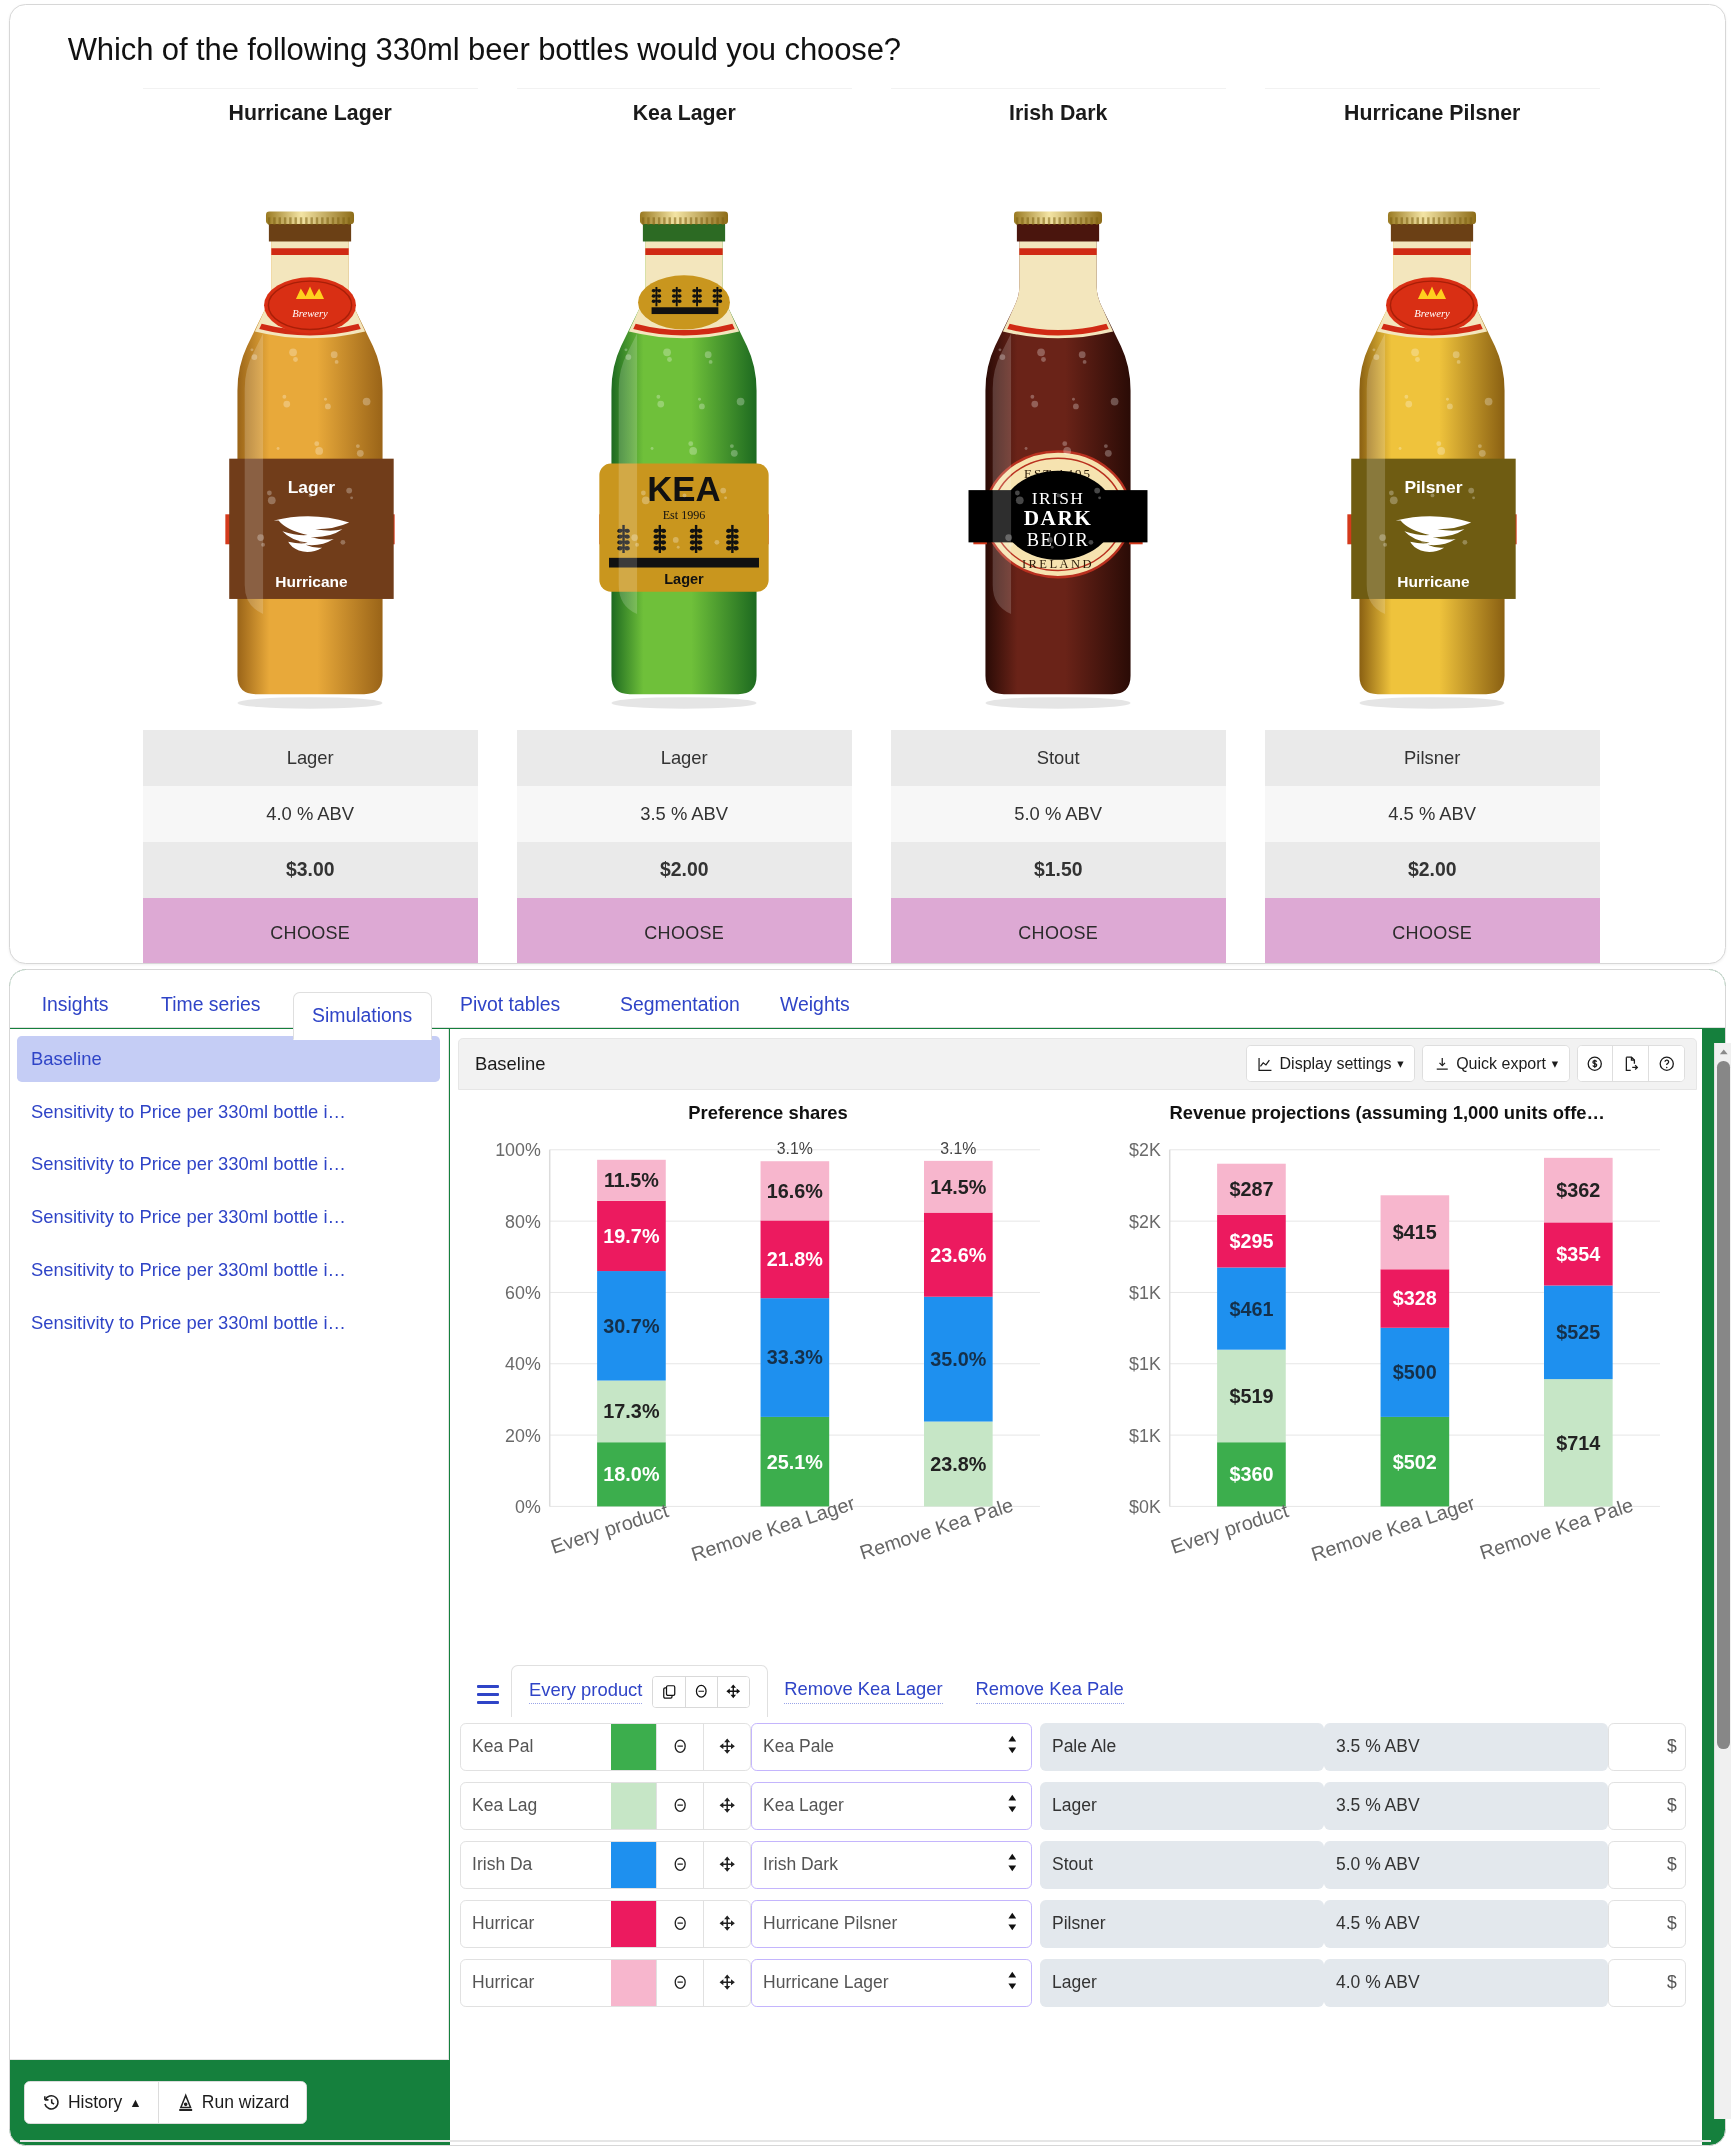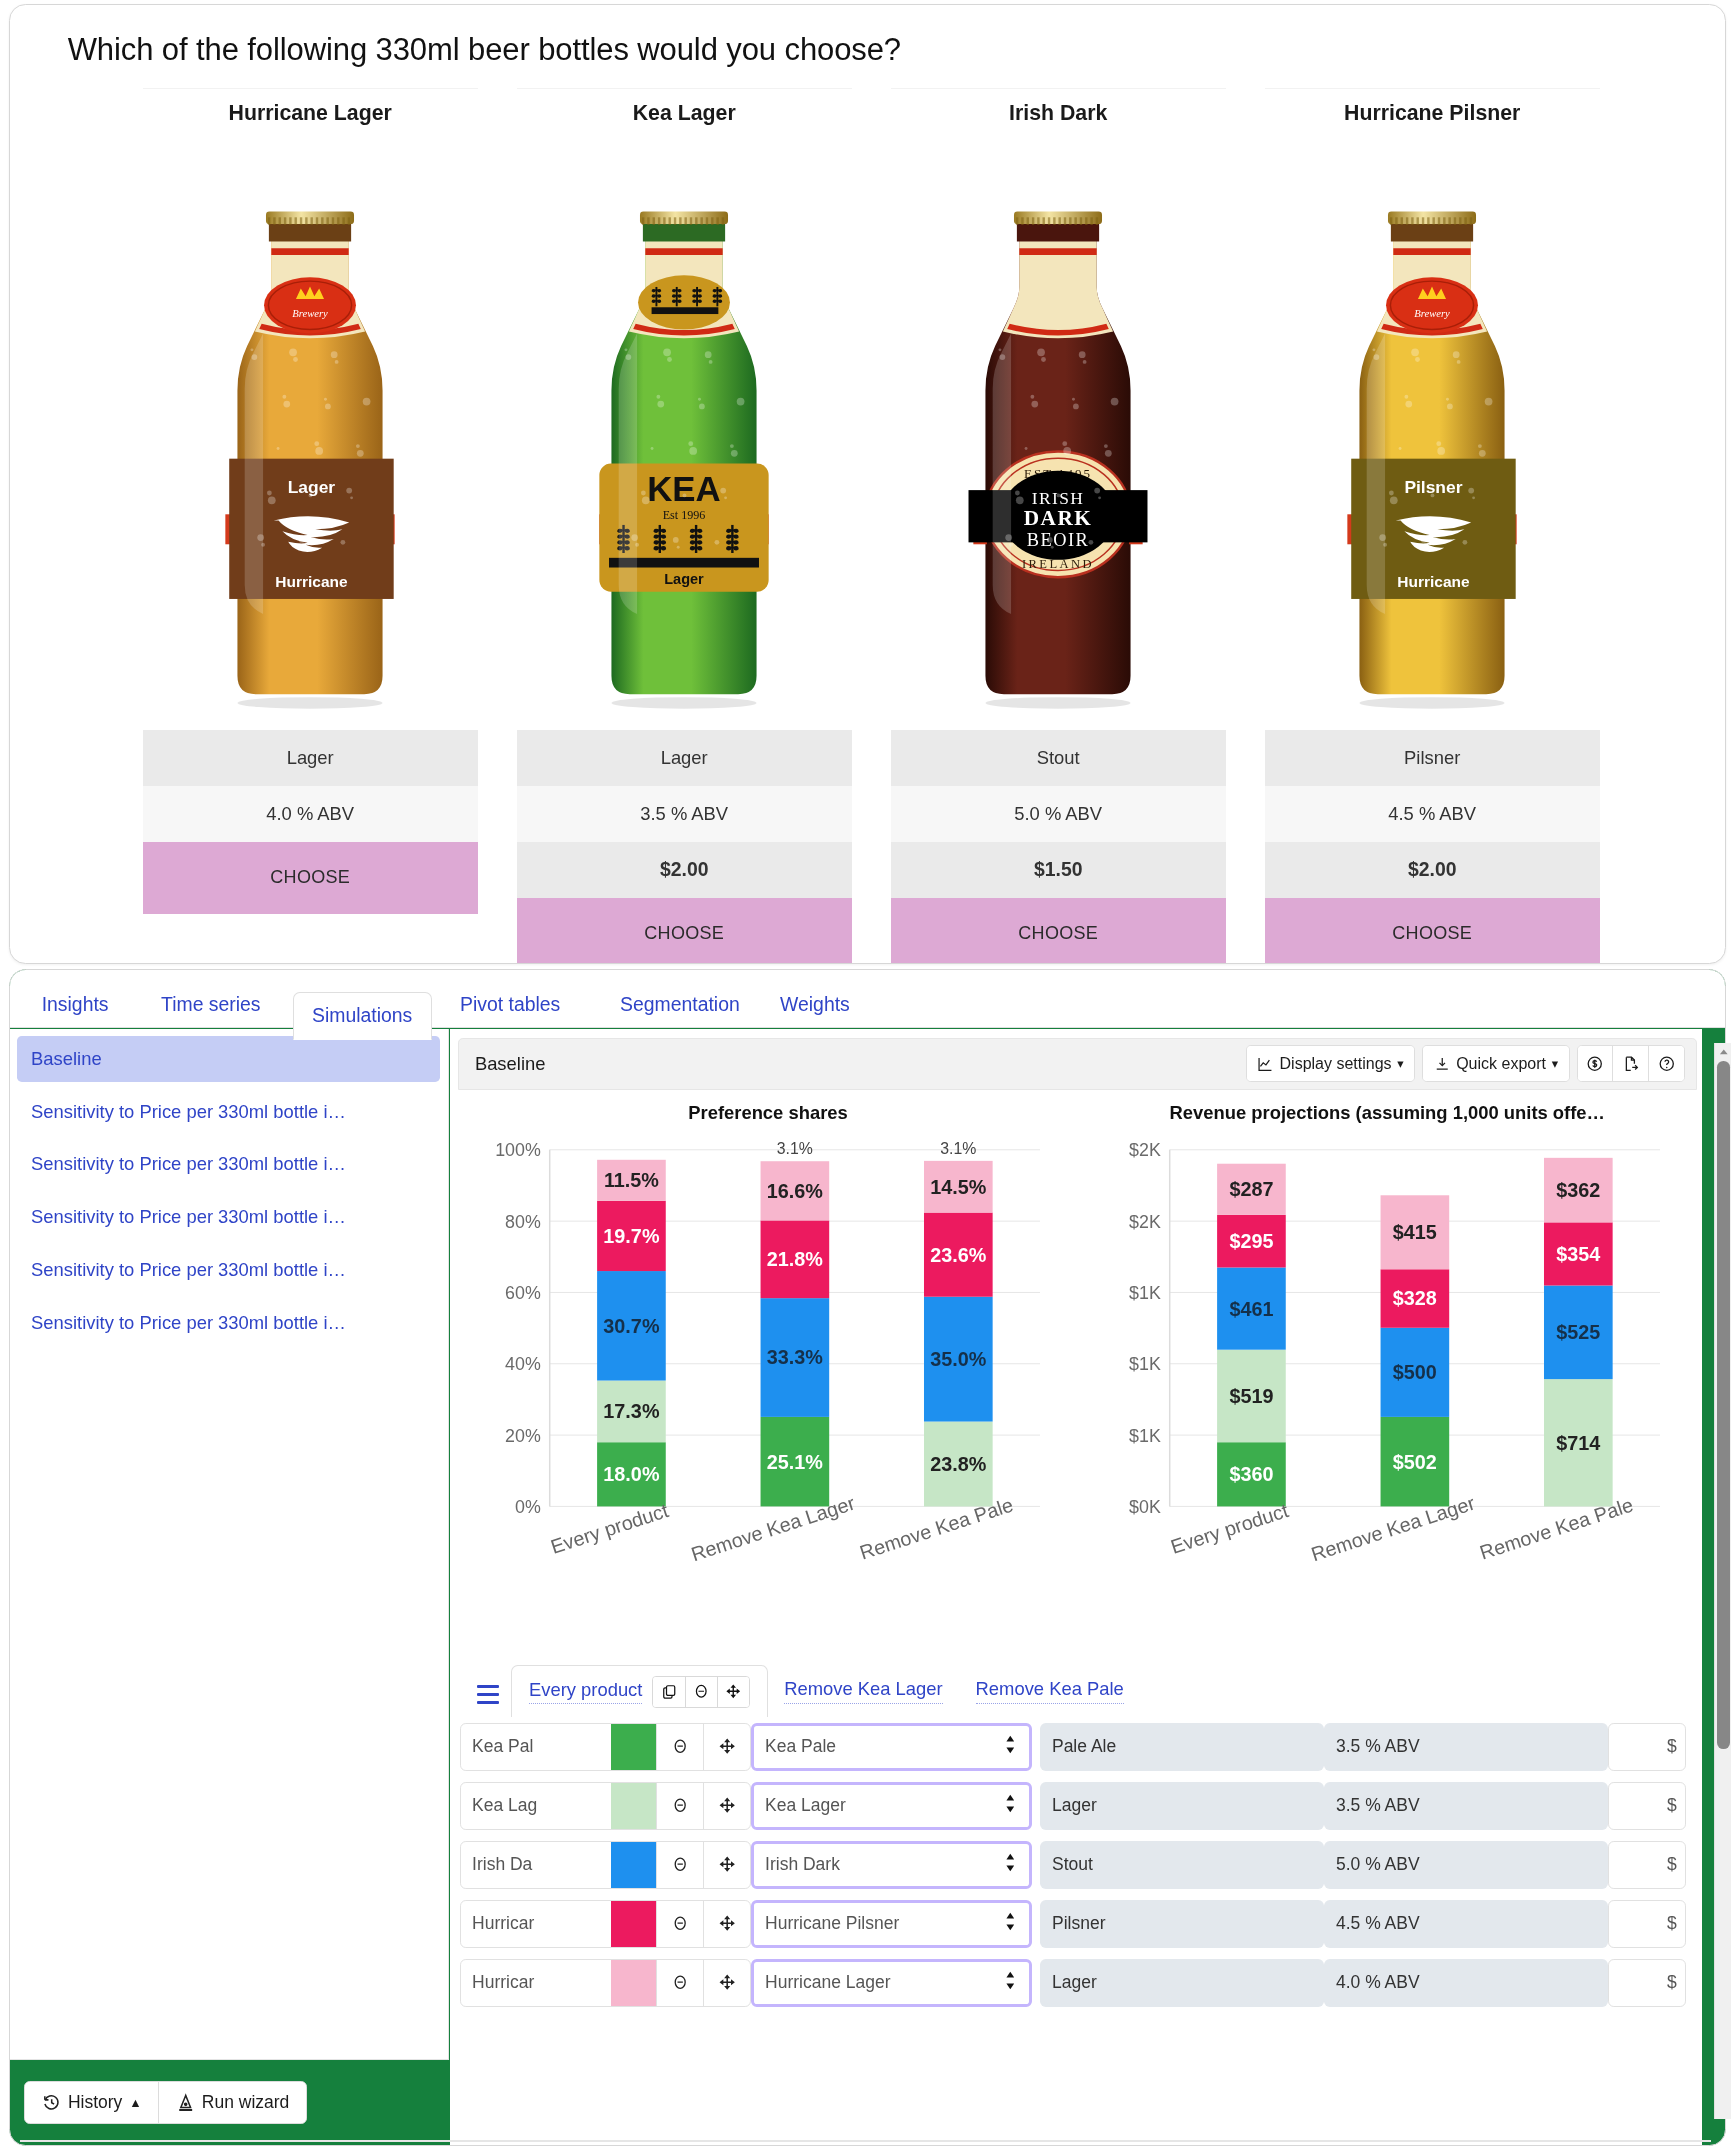--- a/index.html
+++ b/index.html
@@ -144,21 +144,21 @@
   .name-box{
     display:flex; align-items:stretch; border:1px solid #e1e1e1; border-radius:5.8px;
     overflow:hidden; height:48px; width:291px; background:#fff;
   }
   .name-txt{ flex:1; display:flex; align-items:center; padding-left:10.7px; font-size:17.5px; color:#555;
              white-space:nowrap; overflow:hidden; }
   .swatch{ width:45px; }
   .nb-btn{ width:47px; display:flex; align-items:center; justify-content:center; border-left:1px solid #e1e1e1; cursor:pointer;}
   .c-brand{ width:301px; }
   .sel-box{
-    height:48px; border:3px solid #c4b5fd; border-radius:5.8px; background:#fff;
+    height:48px; border:1px solid #c4b5fd; border-radius:5.8px; background:#fff;
     display:flex; align-items:center; padding:0 10.7px; font-size:17.5px; color:#555;
     position:relative; width:281px; cursor:pointer;
   }
   .sel-arrows{ position:absolute; right:12.6px; top:50%; transform:translateY(-50%);}
   .c-type{ width:301px;margin-left:8px; }
   .c-abv{ width:301px; }
   .ro-box{
     height:48px; border-radius:5.8px; background:#e3e8ed;
     display:flex; align-items:center; padding:0 11.6px; font-size:17.5px; color:#333; width:284px;
   }
@@ -261,20 +261,21 @@
             <circle cx="252" cy="477" r="6" fill="#fff" opacity=".28"></circle>
             <circle cx="319" cy="574" r="7" fill="#fff" opacity=".28"></circle>
             <circle cx="136" cy="671" r="8" fill="#fff" opacity=".28"></circle>
             <circle cx="203" cy="768" r="3" fill="#fff" opacity=".28"></circle>
             <circle cx="270" cy="385" r="4" fill="#fff" opacity=".28"></circle>
     <ellipse cx="215" cy="1090" rx="150" ry="12" fill="#000" opacity=".10"></ellipse>
   </svg>
         </div>
     <div class="meta g1">Lager</div>
     <div class="meta g2">4.0 % ABV</div>
+    <div class="meta g3">$3.00</div>
     <div class="choose">CHOOSE</div>
       </div>
       <div class="prod-card">
     <div class="prod-title">Kea Lager</div>
     <div class="bottle-wrap">
           <svg class="bottle" width="208" height="548" viewBox="0 0 430 1130">
     <defs>
       <linearGradient id="bg_green" x1="0" y1="0" x2="1" y2="0">
         <stop offset="0%" stop-color="#1d6a20"></stop>
                 <stop offset="22%" stop-color="#6fc03a"></stop>

